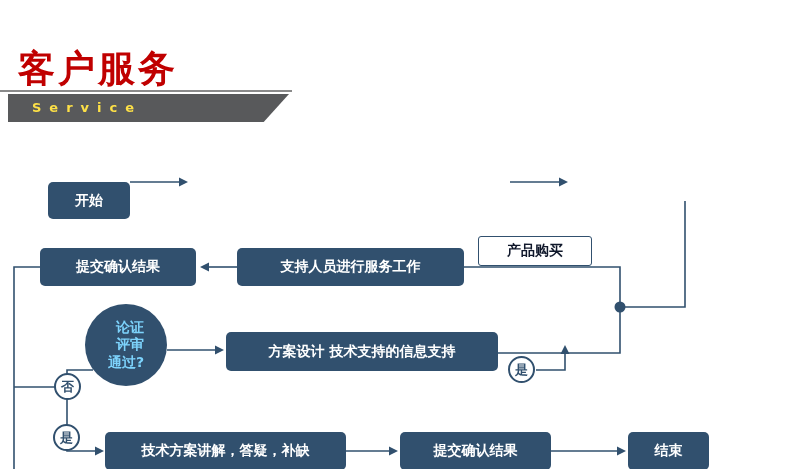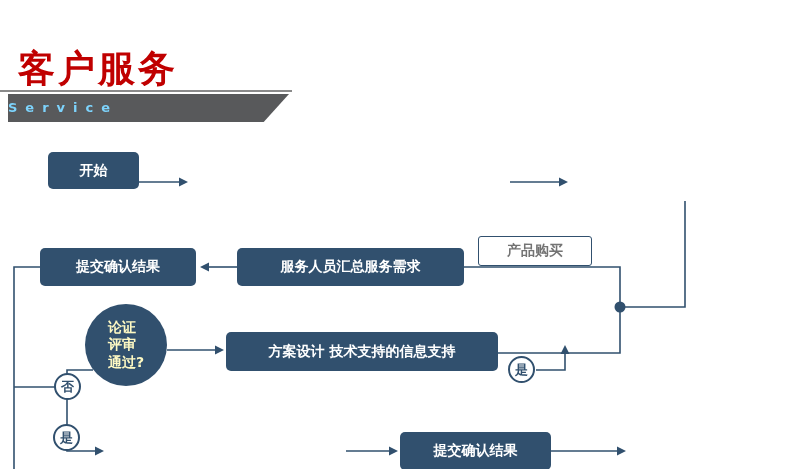--- a/index.html
+++ b/index.html
@@ -11,37 +11,37 @@
   .slide-title{
     position:absolute;left:18px;top:4px;font-size:37px;font-weight:bold;
     color:#C00000;letter-spacing:3px;
   }
   .title-rule{position:absolute;left:0;top:50px;width:292px;height:2px;background:#8a8a8a;}
   .banner{
     position:absolute;left:8px;top:54px;width:281px;height:28px;background:#58595B;
     clip-path:polygon(0 0,100% 0,91% 100%,0 100%);
   }
   .banner-label{
-    display:block;line-height:28px;font-size:13px;font-weight:bold;
-    color:#7dd3fc;letter-spacing:8px;
+    display:block;padding-left:24px;line-height:28px;font-size:13px;font-weight:bold;
+    color:#fde047;letter-spacing:8px;
   }
   .connectors{position:absolute;left:0;top:0;z-index:0;}
   .box{
     position:absolute;z-index:2;background:#31506E;color:#ffffff;border-radius:5px;
     display:flex;align-items:center;justify-content:center;text-align:center;
     font-size:14px;font-weight:600;box-sizing:border-box;padding:2px 4px;
   }
   .wbox{
-    position:absolute;z-index:2;background:#ffffff;border:1.5px solid #31506E;color:#737373;
+    position:absolute;z-index:2;background:#ffffff;border:1.5px solid #31506E;color:#0f172a;
     border-radius:3px;display:flex;align-items:center;justify-content:center;text-align:center;
     font-size:14px;font-weight:600;box-sizing:border-box;
   }
   .bigcircle{
-    position:absolute;z-index:2;background:#31506E;color:#fef9c3;border-radius:50%;
-    display:flex;align-items:center;justify-content:center;text-align:left;
+    position:absolute;z-index:2;background:#31506E;color:#7dd3fc;border-radius:50%;
+    display:flex;align-items:center;justify-content:center;text-align:right;
     font-size:14px;font-weight:600;line-height:1.25;white-space:pre-line;
   }
   .gate{
     position:absolute;z-index:3;width:27px;height:27px;box-sizing:border-box;
     background:#ffffff;border:2px solid #31506E;border-radius:50%;color:#31506E;
     display:flex;align-items:center;justify-content:center;font-size:13px;font-weight:600;
   }
 </style>
 </head>
 <body>
@@ -77,40 +77,42 @@
       <polygon points="565,305 560.5,314 569.5,314"></polygon>
       <polygon points="224,310 215,305.5 215,314.5"></polygon>
       <polygon points="104,411 95,406.5 95,415.5"></polygon>
       <polygon points="678,434 673.5,443 682.5,443"></polygon>
       <polygon points="398,411 389,406.5 389,415.5"></polygon>
       <polygon points="626,411 617,406.5 617,415.5"></polygon>
       <circle cx="620" cy="267" r="5.5"></circle>
     </g>
   </svg>
 
-  <div class="box" style="left:48px;top:112px;width:91px;height:37px">开始</div>
+  <div class="box" style="left:48px;top:142px;width:82px;height:37px">开始</div>
 
 
 
   <div class="box" style="left:40px;top:208px;width:156px;height:38px">提交确认结果</div>
 
-  <div class="box" style="left:237px;top:208px;width:227px;height:38px">服务人员汇总服务需求</div>
+  <div class="box" style="left:237px;top:208px;width:227px;height:38px">支持人员进行服务工作</div>
 
   <div class="wbox" style="left:478px;top:196px;width:114px;height:30px">产品购买</div>
 
 
   <div class="box" style="left:226px;top:292px;width:272px;height:39px">方案设计 技术支持的信息支持</div>
 
   <div class="bigcircle" style="left:85px;top:264px;width:82px;height:82px">论证
 评审
 通过?</div>
 
   <div class="gate" style="left:54px;top:333px">否</div>
 
   <div class="gate" style="left:53px;top:384px">是</div>
 
   <div class="gate" style="left:508px;top:316px">是</div>
 
+  <div class="box" style="left:105px;top:392px;width:241px;height:38px">技术方案讲解，答疑，补缺</div>
 
   <div class="box" style="left:400px;top:392px;width:151px;height:38px">提交确认结果</div>
 
+  <div class="box" style="left:628px;top:392px;width:81px;height:38px">结束</div>
 
 </div>
 
 </body></html>

